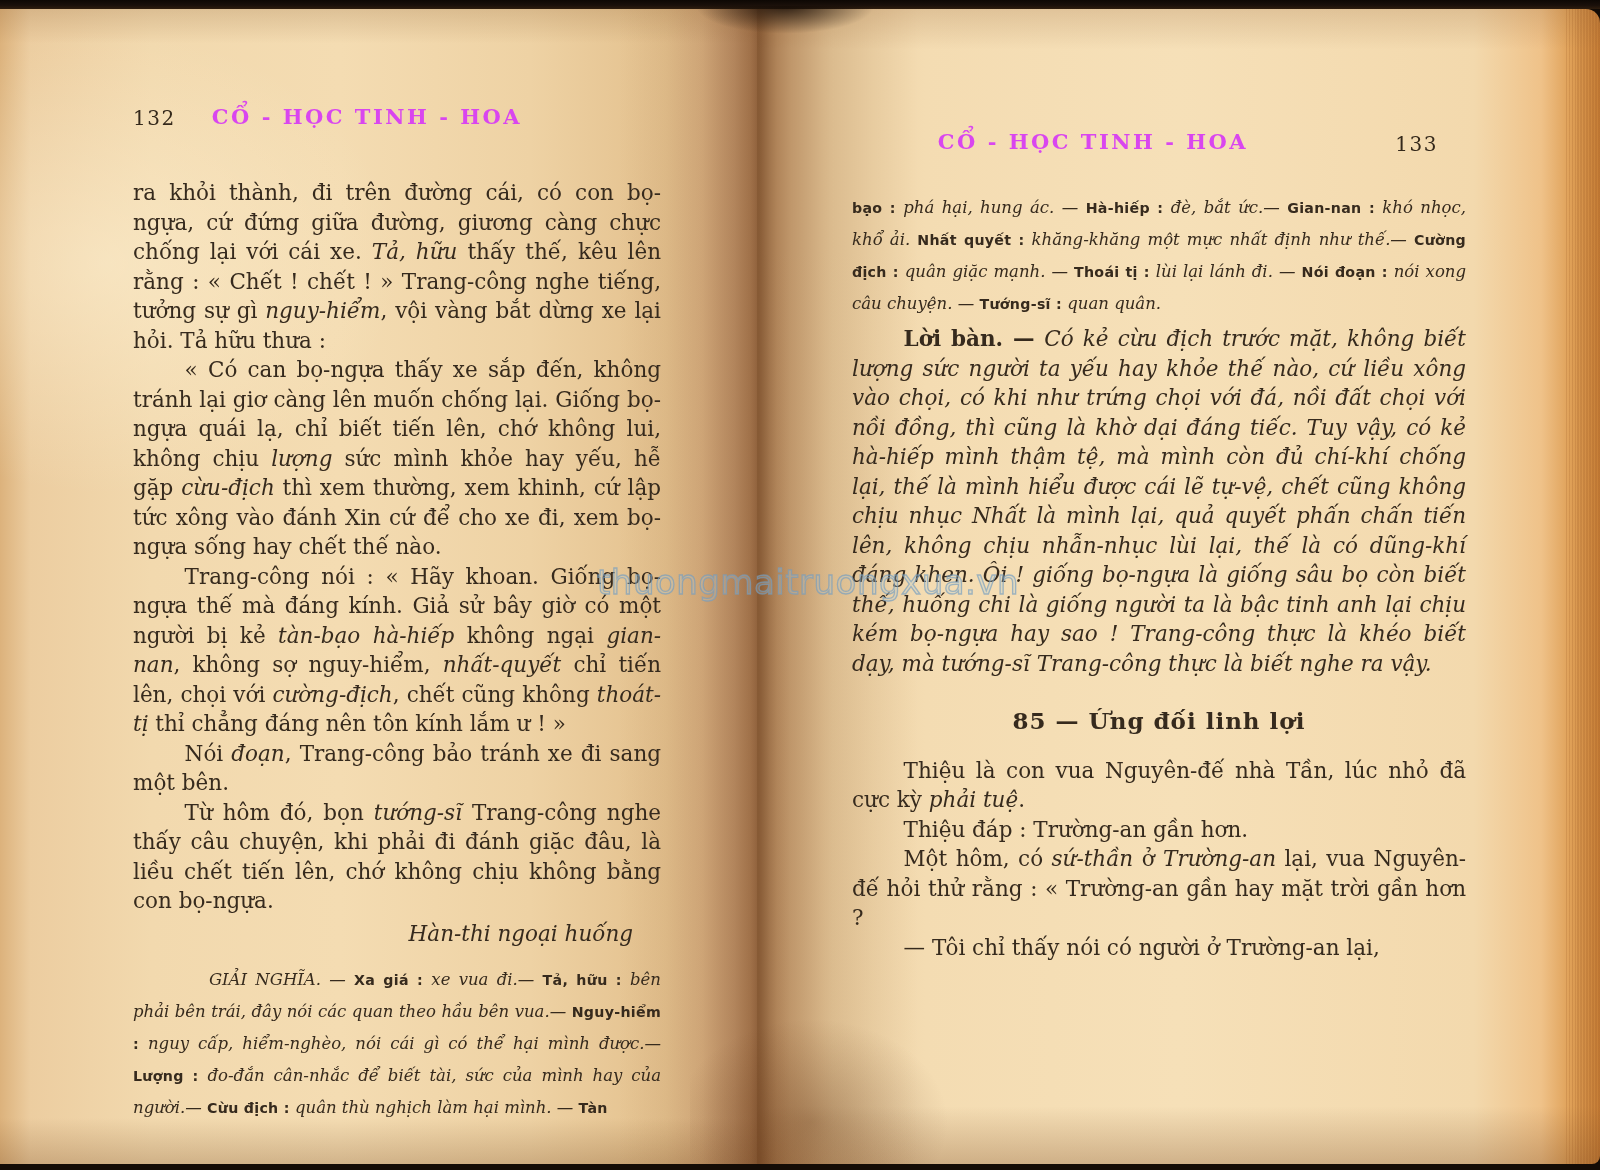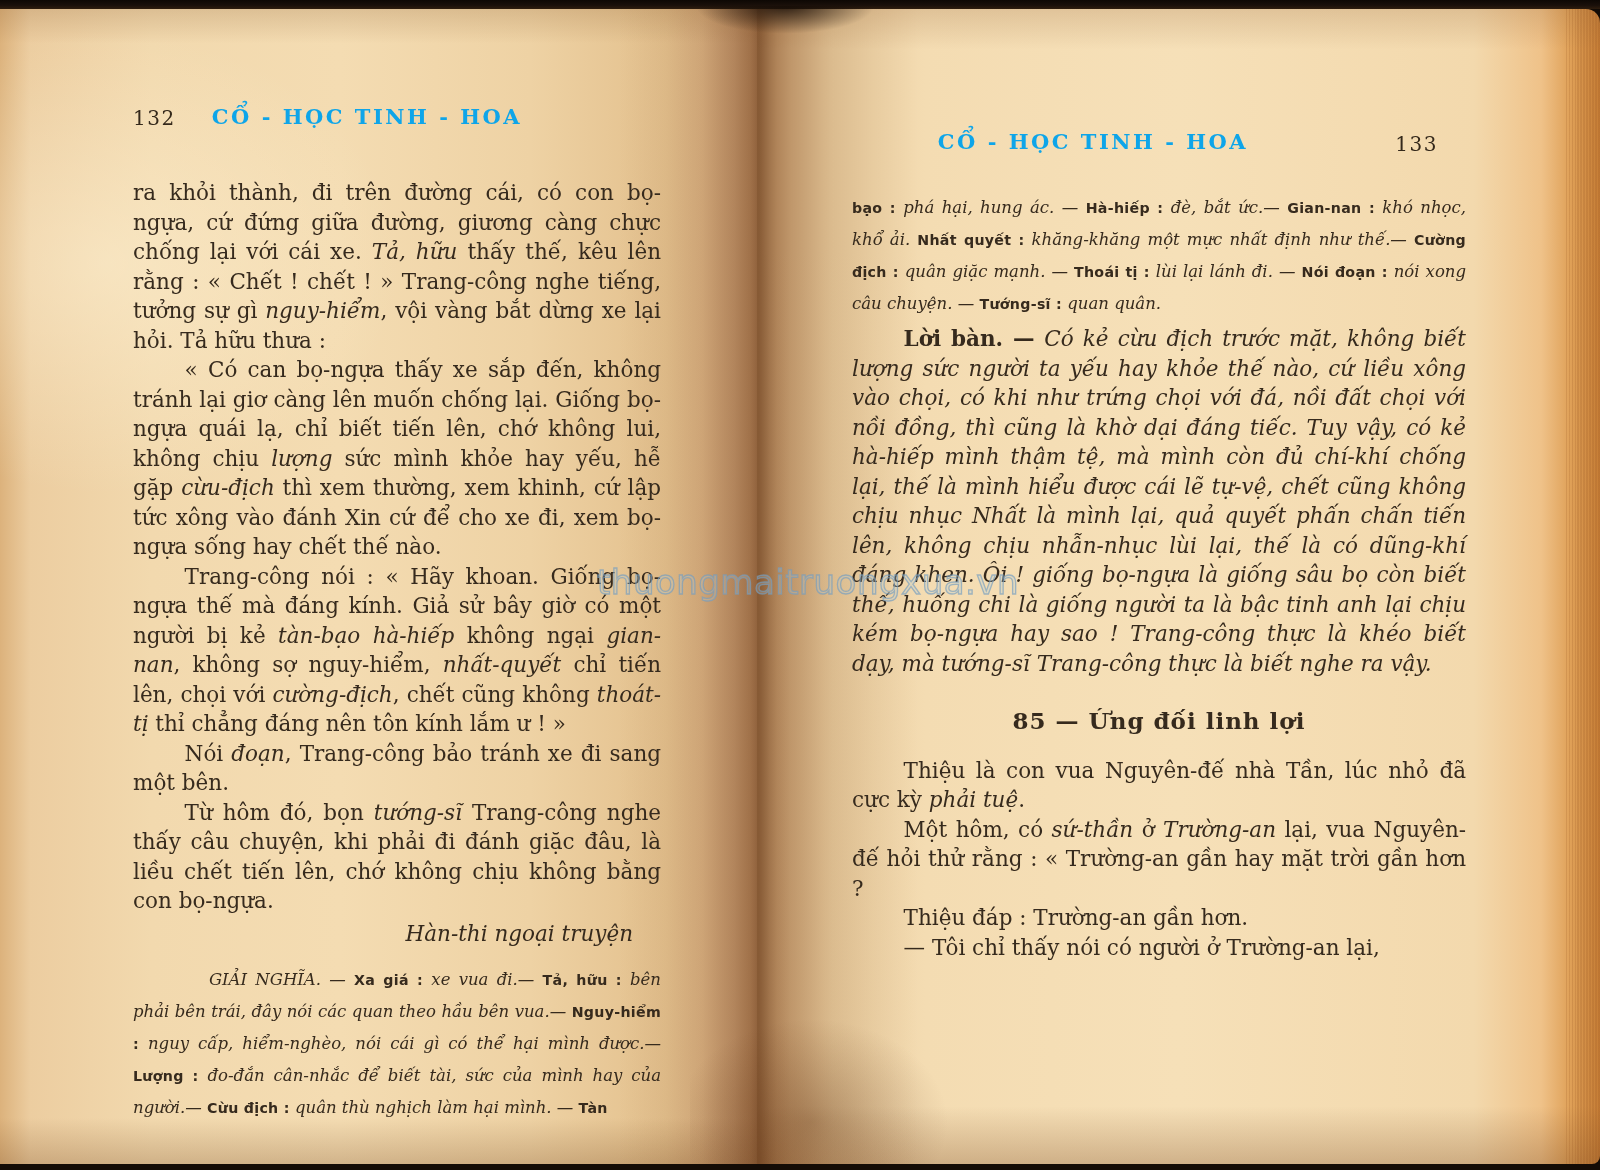--- a/index.html
+++ b/index.html
@@ -48,21 +48,21 @@
   }
   .edge-bottom {
     position:absolute; left:0; bottom:0; width:100%; height:6px; z-index:3; background:#140c06;
   }
   .header { position:absolute; z-index:4; }
   .header-left { left:133px; top:104px; width:528px; height:32px; }
   .header-right { left:852px; top:129px; width:612px; height:32px; }
   .pagenum { font-size:20px; letter-spacing:1.5px; color:#35291b; }
   .header-left .pagenum { position:absolute; left:0; top:2px; }
   .header-right .pagenum { position:absolute; right:26px; top:3px; }
-  .running-title { font-size:21px; font-weight:700; letter-spacing:2.5px; color:#0ea5e9; white-space:nowrap; }
+  .running-title { font-size:21px; font-weight:700; letter-spacing:2.5px; color:#d946ef; white-space:nowrap; }
   .header-left .running-title { position:absolute; left:50px; right:110px; text-align:center; }
   .header-right .running-title { position:absolute; left:80px; right:210px; text-align:center; }
   .body-col { position:absolute; z-index:4; font-size:21.5px; line-height:29.5px; text-align:justify; }
   .body-left { left:133px; top:178px; width:528px; }
   .body-right { left:852px; top:192px; width:614px; }
   .para { margin:0; }
   .para.indent { text-indent:2.4em; }
   .it { font-style:italic; }
   .sb { font-weight:700; }
   .term { font-family:"DejaVu Sans","Liberation Sans",sans-serif; font-weight:700; font-size:0.86em; letter-spacing:0.3px; }
@@ -102,28 +102,28 @@
     <span class="running-title">CỔ - HỌC  TINH - HOA</span>
     <span class="pagenum">133</span>
   </div>
 
   <div class="body-col body-left">
       <p class="para"><span>ra khỏi thành, đi trên đường cái, có con bọ-ngựa, cứ đứng giữa đường, giương càng chực chống lại với cái xe. </span><span class="it">Tả, hữu</span><span> thấy thế, kêu lên rằng : « Chết ! chết ! » Trang-công nghe tiếng, tưởng sự gì </span><span class="it">nguy-hiểm</span><span>, vội vàng bắt dừng xe lại hỏi. Tả hữu thưa :</span></p>
       <p class="para indent"><span>« Có can bọ-ngựa thấy xe sắp đến, không tránh lại giơ càng lên muốn chống lại. Giống bọ-ngựa quái lạ, chỉ biết tiến lên, chớ không lui, không chịu </span><span class="it">lượng</span><span> sức mình khỏe hay yếu, hễ gặp </span><span class="it">cừu-địch</span><span> thì xem thường, xem khinh, cứ lập tức xông vào đánh Xin cứ để cho xe đi, xem bọ-ngựa sống hay chết thế nào.</span></p>
       <p class="para indent"><span>Trang-công nói : « Hãy khoan. Giống bọ-ngựa thế mà đáng kính. Giả sử bây giờ có một người bị kẻ </span><span class="it">tàn-bạo hà-hiếp</span><span> không ngại </span><span class="it">gian-nan</span><span>, không sợ nguy-hiểm, </span><span class="it">nhất-quyết</span><span> chỉ tiến lên, chọi với </span><span class="it">cường-địch</span><span>, chết cũng không </span><span class="it">thoát-tị</span><span> thỉ chẳng đáng nên tôn kính lắm ư ! »</span></p>
       <p class="para indent"><span>Nói </span><span class="it">đoạn</span><span>, Trang-công bảo tránh xe đi sang một bên.</span></p>
       <p class="para indent"><span>Từ hôm đó, bọn </span><span class="it">tướng-sĩ</span><span> Trang-công nghe thấy câu chuyện, khi phải đi đánh giặc đâu, là liều chết tiến lên, chớ không chịu không bằng con bọ-ngựa.</span></p>
-      <p class="para attribution"><span class="it">Hàn-thi ngoại truyện</span></p>
+      <p class="para attribution"><span class="it">Hàn-thi ngoại huống</span></p>
       <p class="para glossary glossary-lead"><span class="it">GIẢI NGHĨA. — </span><span class="term">Xa giá : </span><span class="it">xe vua đi.— </span><span class="term">Tả, hữu : </span><span class="it">bên phải bên trái, đây nói các quan theo hầu bên vua.— </span><span class="term">Nguy-hiểm : </span><span class="it">nguy cấp, hiểm-nghèo, nói cái gì có thể hại mình được.— </span><span class="term">Lượng : </span><span class="it">đo-đắn cân-nhắc để biết tài, sức của mình hay của người.— </span><span class="term">Cừu địch : </span><span class="it">quân thù nghịch làm hại mình. — </span><span class="term">Tàn</span></p>
     </div>
   <div class="body-col body-right">
       <p class="para glossary"><span class="term">bạo : </span><span class="it">phá hại, hung ác. — </span><span class="term">Hà-hiếp : </span><span class="it">đè, bắt ức.— </span><span class="term">Gian-nan : </span><span class="it">khó nhọc, khổ ải.  </span><span class="term">Nhất quyết : </span><span class="it">khăng-khăng một mực nhất định như thế.— </span><span class="term">Cường địch : </span><span class="it">quân giặc mạnh. — </span><span class="term">Thoái tị : </span><span class="it">lùi lại lánh đi. — </span><span class="term">Nói đoạn : </span><span class="it">nói xong câu chuyện. — </span><span class="term">Tướng-sĩ : </span><span class="it">quan quân.</span></p>
       <p class="para commentary indent"><span class="sb">Lời bàn.</span><span class="sb"> — </span><span class="it">Có kẻ cừu địch trước mặt, không biết lượng sức người ta yếu hay khỏe thế nào, cứ liều xông vào chọi, có khi như trứng chọi với đá, nồi đất chọi với nồi đồng, thì cũng là khờ dại đáng tiếc. Tuy vậy, có kẻ hà-hiếp mình thậm tệ, mà mình còn đủ chí-khí chống lại, thế là mình hiểu được cái lẽ tự-vệ, chết cũng không chịu nhục Nhất là mình lại, quả quyết phấn chấn tiến lên, không chịu nhẫn-nhục lùi lại, thế là có dũng-khí đáng khen. Ôi ! giống bọ-ngựa là giống sâu bọ còn biết thế, huống chi là giống người ta là bậc tinh anh lại chịu kém bọ-ngựa hay sao ! Trang-công thực là khéo biết dạy, mà tướng-sĩ Trang-công thực là biết nghe ra vậy.</span></p>
       <p class="para heading"><span class="sb">85 — Ứng đối linh lợi</span></p>
       <p class="para indent"><span>Thiệu là con vua Nguyên-đế nhà Tần, lúc nhỏ đã cực kỳ </span><span class="it">phải tuệ</span><span>.</span></p>
+      <p class="para indent"><span>Thiệu đáp : Trường-an gần hơn.</span></p>
       <p class="para indent"><span>Một hôm, có </span><span class="it">sứ-thần</span><span> ở </span><span class="it">Trường-an</span><span> lại, vua Nguyên-đế hỏi thử rằng : « Trường-an gần hay mặt trời gần hơn ?</span></p>
-      <p class="para indent"><span>Thiệu đáp : Trường-an gần hơn.</span></p>
       <p class="para indent"><span>— Tôi chỉ thấy nói có người ở Trường-an lại,</span></p>
     </div>
 
   <div class="watermark">thuongmaitruongxua.vn</div>
 
 </div>
 
 </body></html>

